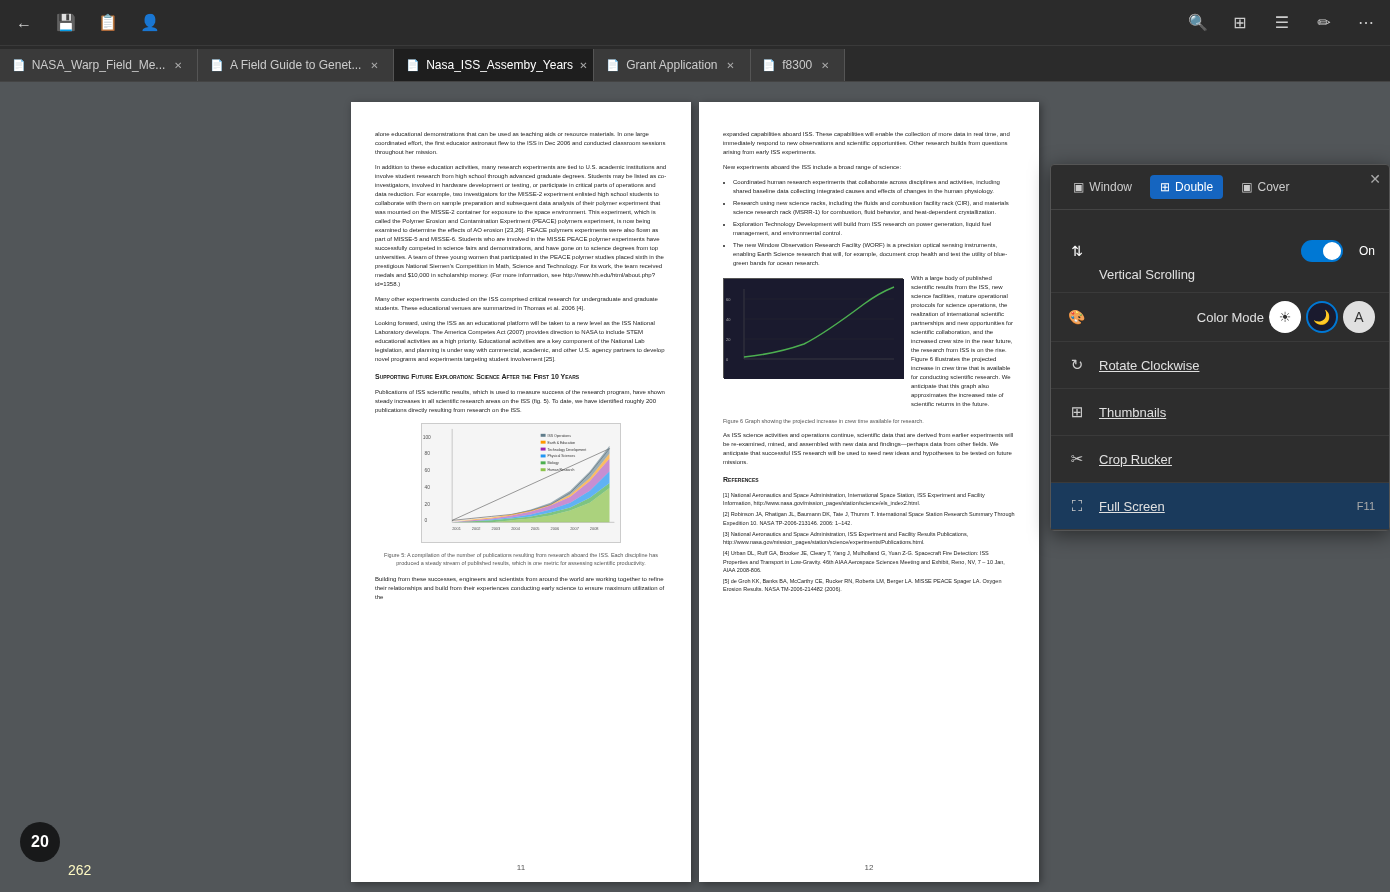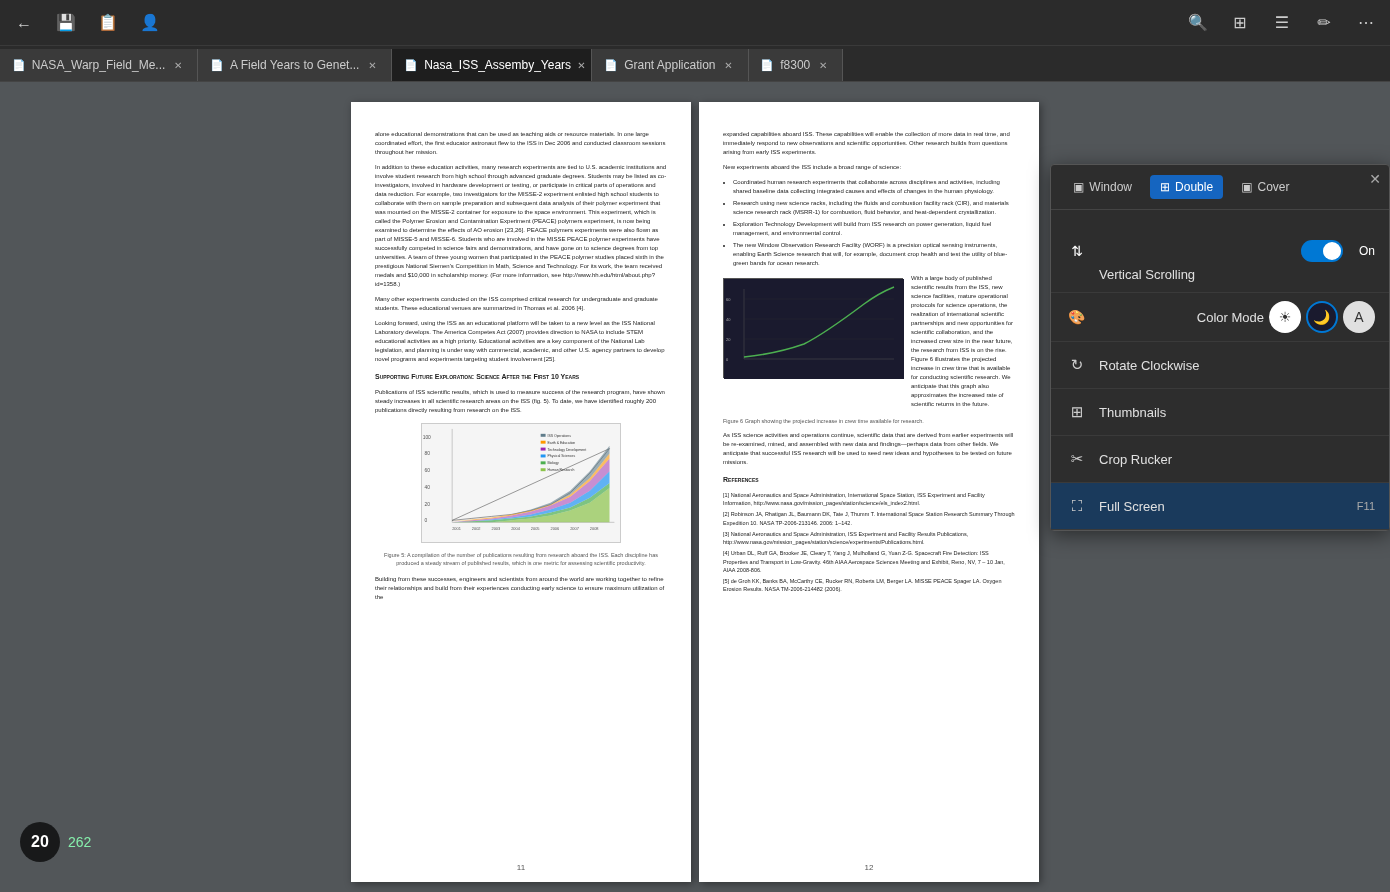--- a/index.html
+++ b/index.html
@@ -104,23 +104,23 @@
       left: 20px;
       background: rgba(0,0,0,0.7);
       color: #fff;
       border-radius: 50%;
       width: 40px; height: 40px;
       display: flex; align-items: center; justify-content: center;
       font-size: 16px; font-weight: bold;
     }
     .page-total {
       position: absolute;
-      bottom: 42px;
+      bottom: 14px;
       left: 68px;
-      color: #86efac;
+      color: #fef9c3;
       font-size: 14px;
     }
 
     .chart-placeholder {
       width: 200px; height: 120px;
       background: #f5f5f5;
       border: 1px solid #ccc;
       margin: 8px auto;
       position: relative;
       overflow: hidden;
@@ -269,20 +269,21 @@
       width: 24px; height: 24px;
       margin-right: 10px;
       font-size: 15px;
       display: flex; align-items: center; justify-content: center;
       color: #ccc;
     }
     .menu-item-label {
       flex: 1;
       font-size: 13px;
       color: #e0e0e0;
+      text-decoration: underline;
     }
     .menu-item-shortcut {
       font-size: 11px;
       color: #aaa;
     }
 
     
     .menu-item.highlighted {
       background: #1a3a5c;
     }
@@ -331,21 +332,21 @@
 </div>
 
 <div class="tabbar">
   <div class="tab">
     <span class="tab-icon">📄</span>
     <span>NASA_Warp_Field_Me...</span>
     <span class="tab-close">✕</span>
   </div>
   <div class="tab">
     <span class="tab-icon">📄</span>
-    <span>A Field Years to Genet...</span>
+    <span>A Field Guide to Genet...</span>
     <span class="tab-close">✕</span>
   </div>
   <div class="tab active">
     <span class="tab-icon">📄</span>
     <span>Nasa_ISS_Assemby_Years</span>
     <span class="tab-close">✕</span>
   </div>
   <div class="tab">
     <span class="tab-icon">📄</span>
     <span>Grant Application</span>

